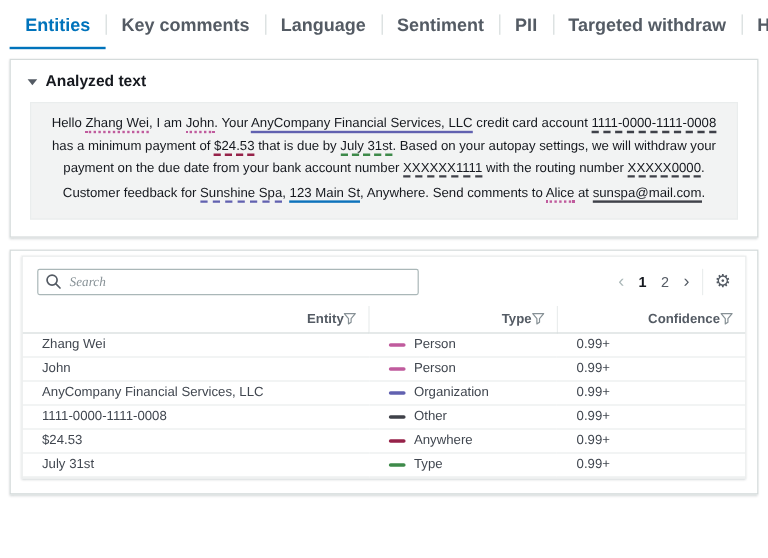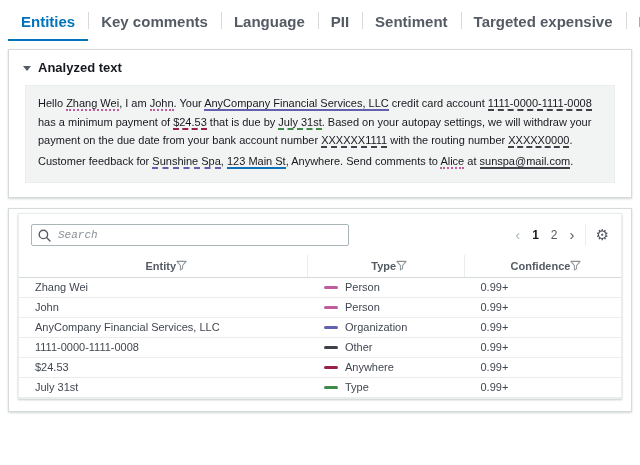--- a/index.html
+++ b/index.html
@@ -18,67 +18,67 @@
   .panel { margin:8px 8px 10px 8px; background:#fff; border:1px solid #d5dbdb;
     box-shadow:0 1px 2px rgba(0,28,36,.18); }
   .panel-header { display:flex; align-items:center; gap:7px; padding:10px 18px 8px 14px;
     font-size:13px; font-weight:700; color:#16191f; cursor:pointer; }
   .caret-down { width:0; height:0; border-left:4px solid transparent;
     border-right:4px solid transparent; border-top:5px solid #545b64; margin-top:1px; }
 
   
   .analyzed-box { margin:2px 16px 14px 16px; background:#f2f3f3; border:1px solid #eaeded;
     padding:8px 12px 9px 12px; font-size:11px; line-height:1.7; color:#16191f; }
-  .analyzed-box p { margin:0 0 2px 0; }
+  .analyzed-box p { margin:0 0 2px 0;text-align:center; }
   .ent { padding-bottom:0px; border-bottom-width:2px; }
 
   
   .table-card { margin:4px 9px 12px 9px; background:#fff; border:1px solid #eaeded;
     box-shadow:0 1px 2px rgba(0,28,36,.22); }
   .toolbar { display:flex; align-items:center; justify-content:space-between;
     padding:10px 12px 9px 12px; }
   .search { position:relative; width:318px; }
   .search input { width:100%; height:22px; border:1px solid #aab7b8; border-radius:2px;
     padding:0 8px 0 26px; font-size:11px; color:#16191f; outline:none;
-    font-family:Liberation Mono, monospace; }
+    font-family:Liberation Serif, serif; }
   .search input::placeholder { color:#879196; font-style:italic; }
   .search-glyph { position:absolute; left:7px; top:4px; }
 
   .toolbar-right { display:flex; align-items:center; gap:10px; }
   .pagination { display:flex; align-items:center; gap:12px; font-size:12px; color:#545b64; }
   .pg-arrow { font-size:15px; line-height:1; cursor:pointer; color:#545b64; }
   .pg-arrow.disabled { color:#aab7b8; cursor:default; }
   .pg-num { cursor:pointer; color:#545b64; }
   .pg-num.current { color:#16191f; font-weight:700; }
   .toolbar-divider { width:1px; height:22px; background:#eaeded; }
   .gear { font-size:15px; color:#545b64; cursor:pointer; line-height:1; }
 
   table { width:100%; border-collapse:collapse; font-size:11px; table-layout:fixed; }
   th { text-align:left; font-weight:700; color:#545b64; padding:5px 10px 5px 16px;
     border-bottom:1px solid #d5dbdb; }
   th:not(:last-child) { border-right:1px solid #eaeded; }
-  .th-inner { display:flex; align-items:center; justify-content:center; }
+  .th-inner { display:flex; align-items:center; justify-content:flex-end; }
   td { padding:3px 10px 3px 16px; border-bottom:1px solid #eaeded; color:#414750;
     height:20px; overflow:hidden; white-space:nowrap; }
   tr:last-child td { border-bottom:1px solid #eaeded; }
   .type-cell { display:flex; align-items:center; gap:7px; }
   .type-swatch { display:inline-block; width:14px; height:3px; border-radius:2px; }
   .col-entity { width:48%; } .col-type { width:26%; } .col-conf { width:26%; }
   .funnel { cursor:pointer; display:inline-flex; }
 </style>
 </head>
 <body>
 
 <nav class="tabs" id="tabbar">
     <div class="tab active">Entities</div>
     <div class="tab">Key comments</div>
     <div class="tab">Language</div>
+    <div class="tab">Sentiment</div>
     <div class="tab">PII</div>
-    <div class="tab">Sentiment</div>
-    <div class="tab">Targeted expensive</div>
+    <div class="tab">Targeted withdraw</div>
     <div class="tab">Hello</div>
   </nav>
 
 <section class="panel">
   <div class="panel-header">
     <span class="caret-down"></span>
     <span>Analyzed text</span>
   </div>
   <div class="analyzed-box" id="analyzedbox">
       <p><span>Hello </span><span class="ent" style="border-bottom-style: dotted; border-bottom-color: rgb(192, 91, 157);">Zhang Wei</span><span>, I am </span><span class="ent" style="border-bottom-style: dotted; border-bottom-color: rgb(192, 91, 157);">John</span><span>. Your </span><span class="ent" style="border-bottom-style: solid; border-bottom-color: rgb(97, 97, 176);">AnyCompany Financial Services, LLC</span><span> credit card account </span><span class="ent" style="border-bottom-style: dashed; border-bottom-color: rgb(63, 65, 73);">1111-0000-1111-0008</span><span> has a minimum payment of </span><span class="ent" style="border-bottom-style: dashed; border-bottom-color: rgb(150, 34, 73);">$24.53</span><span> that is due by </span><span class="ent" style="border-bottom-style: dashed; border-bottom-color: rgb(62, 138, 74);">July 31st</span><span>. Based on your autopay settings, we will withdraw your payment on the due date from your bank account number </span><span class="ent" style="border-bottom-style: dashed; border-bottom-color: rgb(63, 65, 73);">XXXXXX1111</span><span> with the routing number </span><span class="ent" style="border-bottom-style: dashed; border-bottom-color: rgb(63, 65, 73);">XXXXX0000</span><span>.</span></p>

